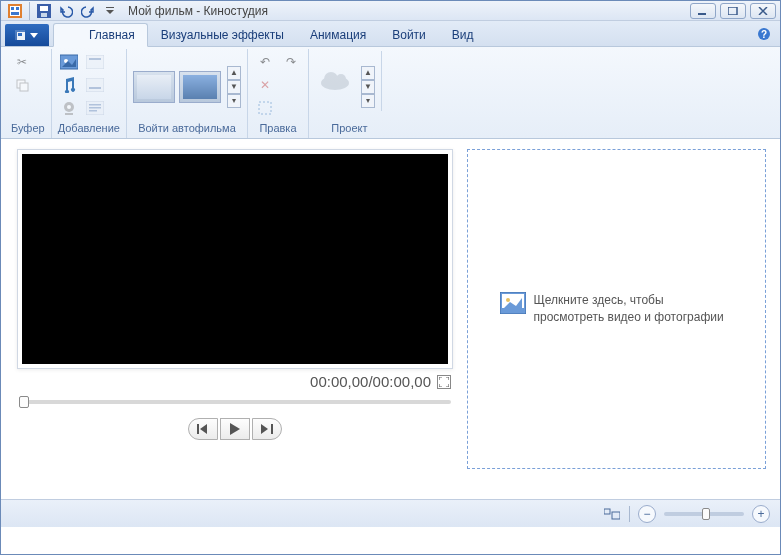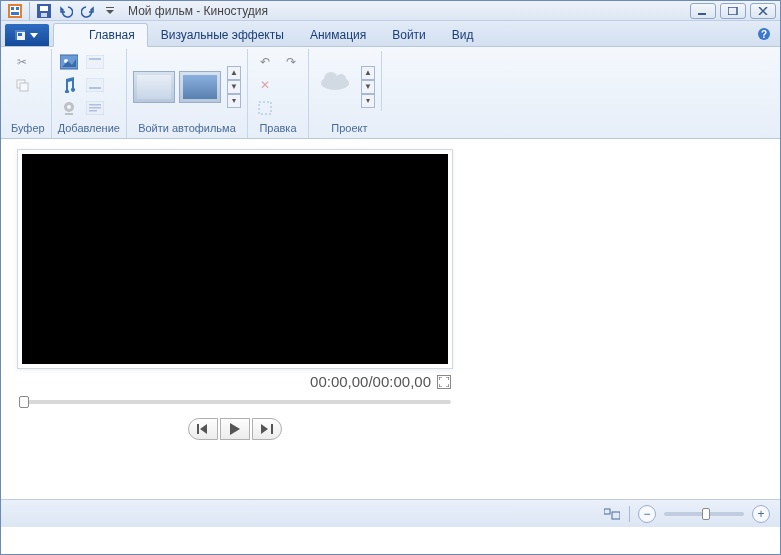--- a/index.html
+++ b/index.html
@@ -323,20 +323,33 @@
         </div>
       <div class="pc-btn">
           <svg width="12" height="10">
             <polygon points="0,0 7,5 0,10" fill="#555"></polygon>
             <rect x="10" y="0" width="2" height="10" fill="#555"></rect>
           </svg>
         </div>
     </div>
   </div>
 
+  <div class="timeline-pane">
+    <div class="drop-zone">
+      <div class="drop-inner">
+        <svg width="26" height="22">
+            <rect width="26" height="22" fill="#6a9ad8" stroke="#3a6aa8"></rect>
+            <rect x="2" y="2" width="22" height="14" fill="#fff"></rect>
+            <circle cx="8" cy="8" r="2" fill="#e8c060"></circle>
+            <polygon points="4,16 10,10 16,14 22,6 22,16" fill="#6a9ad8"></polygon>
+          </svg>
+        <div class="drop-text">Щелкните здесь, чтобы просмотреть видео и фотографии</div>
+      </div>
+    </div>
+  </div>
 </div>
 
 <div class="statusbar">
   <div class="view-toggle">
       <svg width="16" height="14">
         <rect x="0" y="2" width="6" height="5" fill="none" stroke="#4a6a9a"></rect>
         <rect x="8" y="5" width="8" height="7" fill="none" stroke="#4a6a9a"></rect>
       </svg>
     </div>
   <div style="width:1px;height:16px;background:#a8b8d0"></div>

